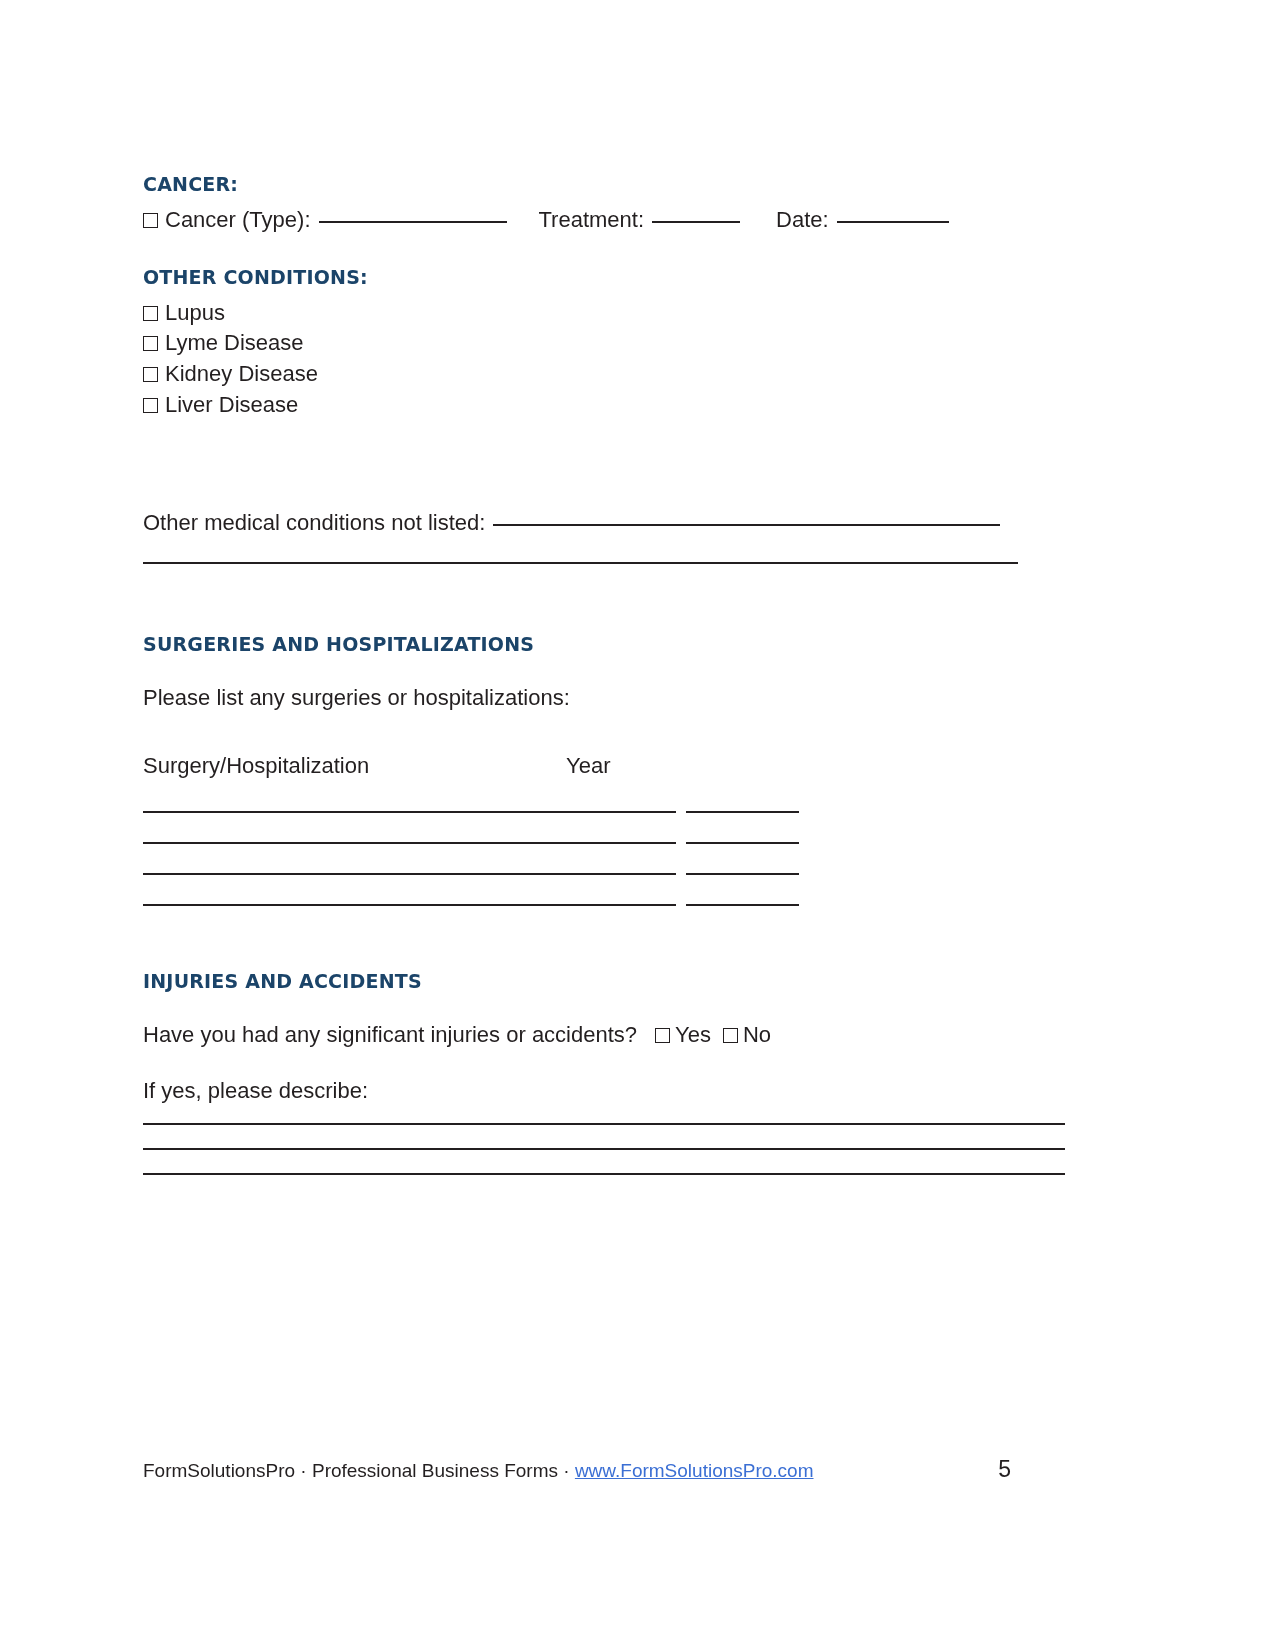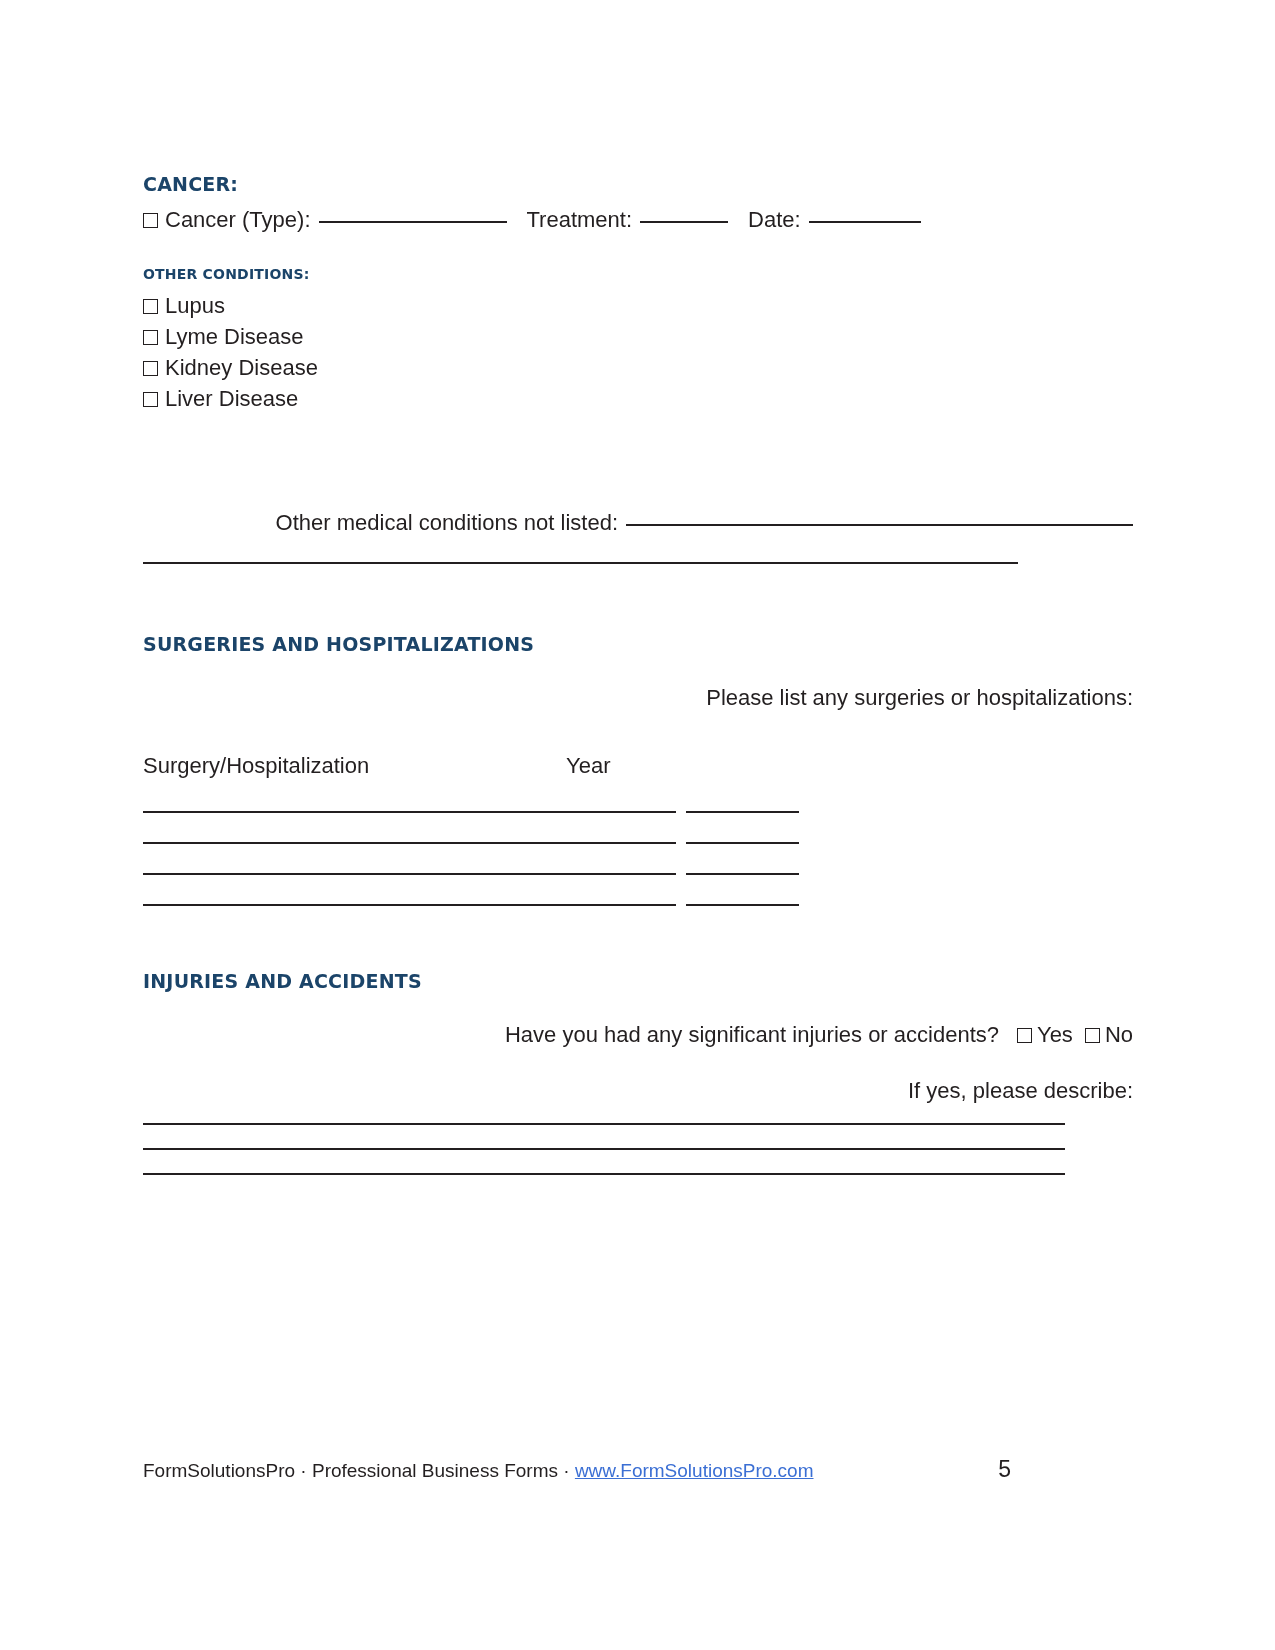--- a/index.html
+++ b/index.html
@@ -29,36 +29,35 @@
     font-weight: bold;
     font-size: 19px;
     letter-spacing: 0.2px;
     color: #1b4469;
     line-height: 1.3;
     white-space: nowrap;
   }
   .sub-heading {
     font-family: "DejaVu Sans", sans-serif;
     font-weight: bold;
-    font-size: 14px;
+    font-size: 19px;
     letter-spacing: 0.2px;
     color: #1b4469;
     line-height: 1.3;
     white-space: nowrap;
   }
 
   
   .body-line {
     font-family: "Liberation Sans", sans-serif;
     font-size: 22px;
     font-weight: 400;
     color: #231f20;
     line-height: 1.40;
     white-space: nowrap;
-    text-align: right;
   }
   .checkbox-row {
     font-family: "Liberation Sans", sans-serif;
     font-size: 22px;
     color: #231f20;
     line-height: 1.40;
     white-space: nowrap;
     display: block;
   }
   .cb {
@@ -156,21 +155,21 @@
 </style>
 </head>
 <body>
 
 <div class="page">
 
   <div class="blk" style="top:172px; width:990px;">
     <div class="section-heading">CANCER:</div>
     <div class="gap-xs"></div>
     <div class="checkbox-row">
-      <span class="cb"></span><span>Cancer (Type):</span><span class="rule" style="width:188px; margin-left:8px;"></span><span style="margin-left:20px;">Treatment:</span><span class="rule" style="width:88px; margin-left:8px;"></span><span style="margin-left:20px;">Date:</span><span class="rule" style="width:112px; margin-left:8px;"></span>
+      <span class="cb"></span><span>Cancer (Type):</span><span class="rule" style="width:188px; margin-left:8px;"></span><span style="margin-left:32px;">Treatment:</span><span class="rule" style="width:88px; margin-left:8px;"></span><span style="margin-left:36px;">Date:</span><span class="rule" style="width:112px; margin-left:8px;"></span>
     </div>
   </div>
 
   <div class="blk" style="top:265px; width:990px;">
     <div class="sub-heading">OTHER CONDITIONS:</div>
     <div class="gap-xs"></div>
 
     <div class="checkbox-row">
       <span class="cb"></span><span>Lupus</span>
     </div>

